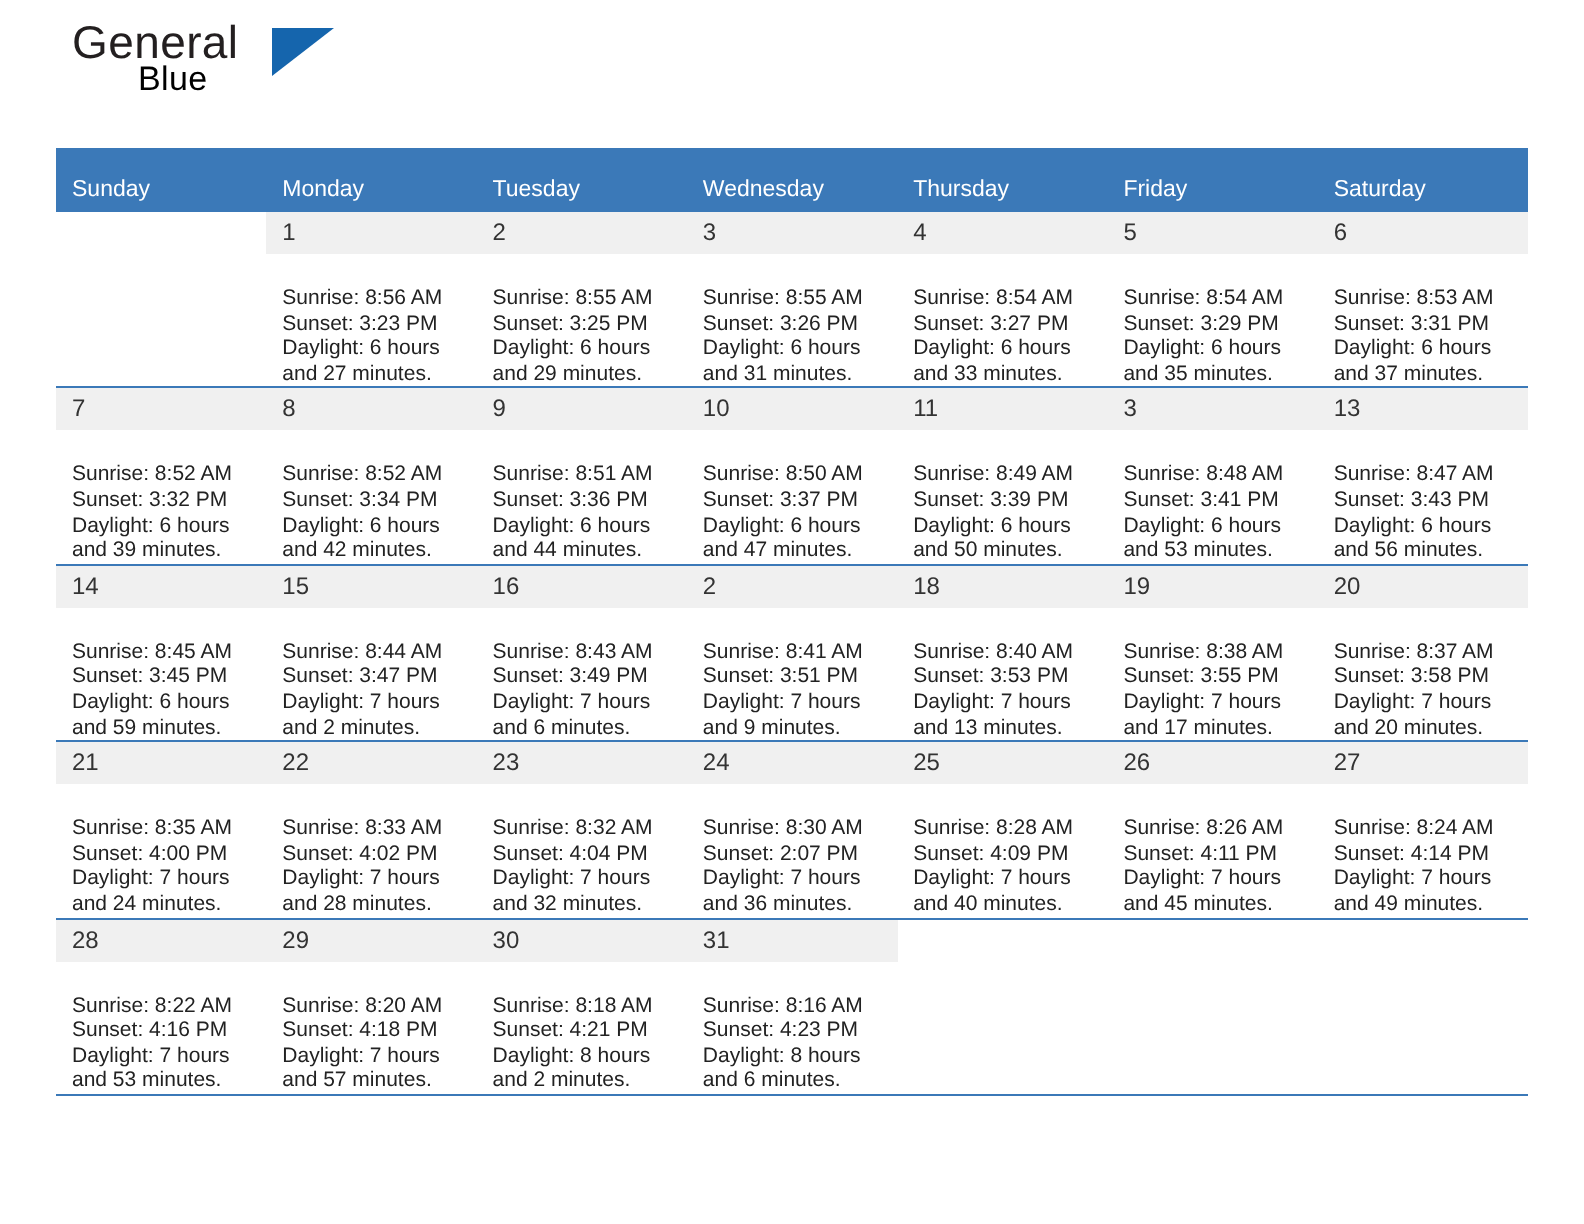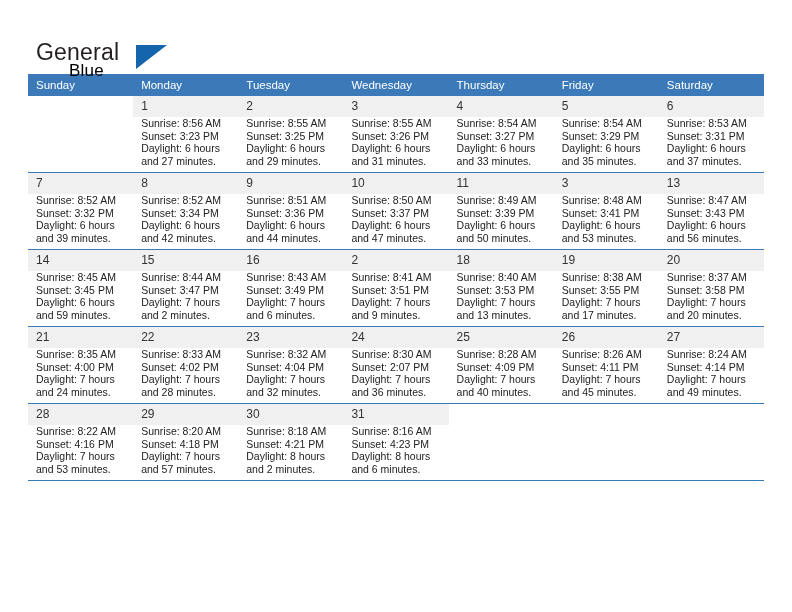--- a/index.html
+++ b/index.html
@@ -26,21 +26,20 @@
   .header {
     position: relative;
     height: 74px;
   }
   .logo {
     position: absolute;
     left: 8px;
     top: 8px;
     width: 230px;
     height: 56px;
-    margin-top: 31px;
   }
   .logo-general {
     position: absolute;
     left: 0;
     top: 0;
     font-size: 23px;
     letter-spacing: 0.2px;
     color: #231f20;
     font-family: "Liberation Sans", sans-serif;
   }
@@ -88,21 +87,21 @@
     width: 736px;
     border-collapse: collapse;
     table-layout: fixed;
   }
   table.calendar th {
     background: #3b79b8;
     color: #ffffff;
     font-size: 11.5px;
     font-weight: normal;
     text-align: left;
-    padding: 5px 0 5px 8px;
+    padding: 15px 0 5px 8px;
     height: 12px;
     border: none;
   }
   table.calendar td {
     vertical-align: top;
     padding: 0;
     border-bottom: 1.5px solid #3b79b8;
     height: 76px;
     background: #ffffff;
   }
@@ -112,21 +111,21 @@
     color: #333333;
     padding: 3px 0 3px 8px;
     height: 15px;
     line-height: 15px;
   }
   .daynum.empty {
     background: #ffffff;
     color: transparent;
   }
   .info {
-    padding: 0 6px 0 8px;
+    padding: 16px 6px 0 8px;
     font-size: 10.5px;
     line-height: 12.6px;
     color: #222222;
   }
   .info div {
     white-space: nowrap;
   }
 </style>
 </head>
 <body>

